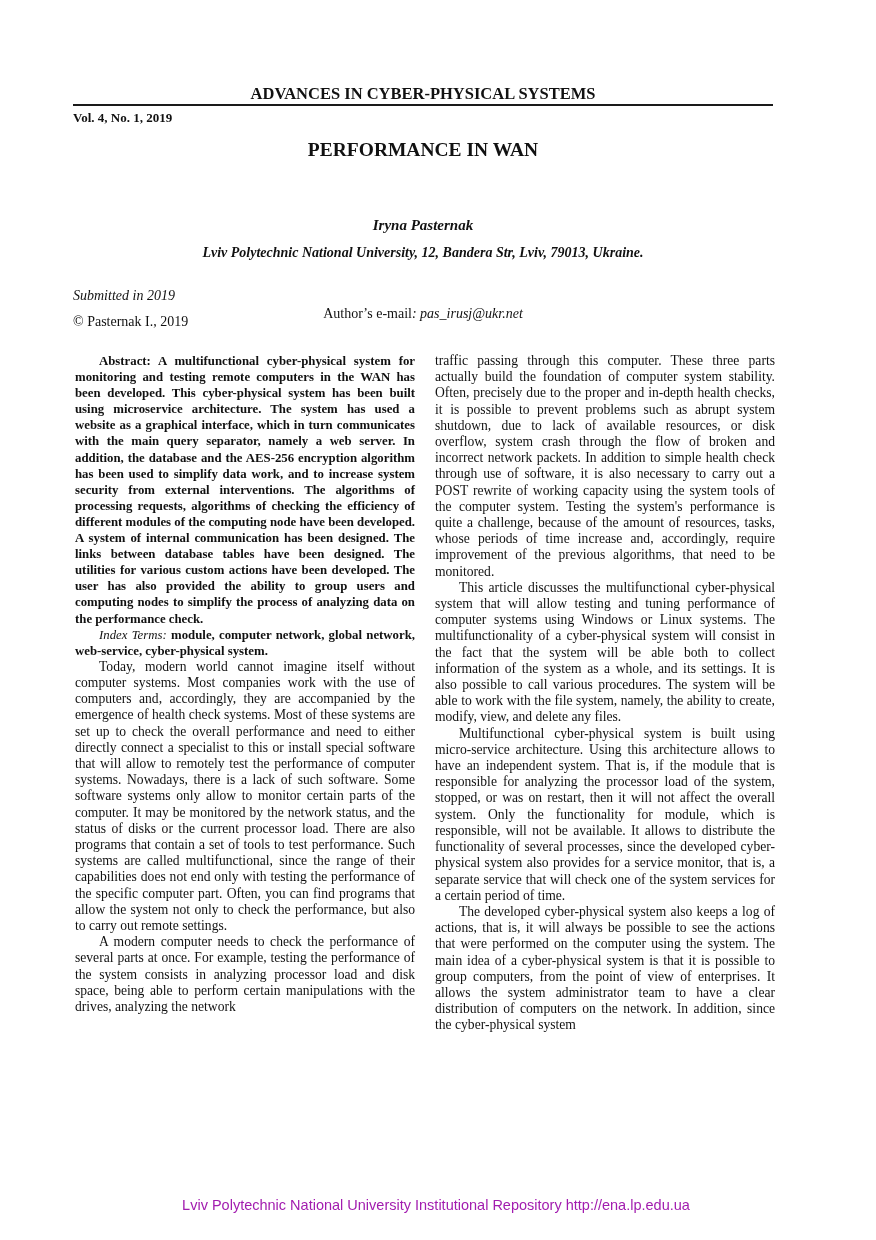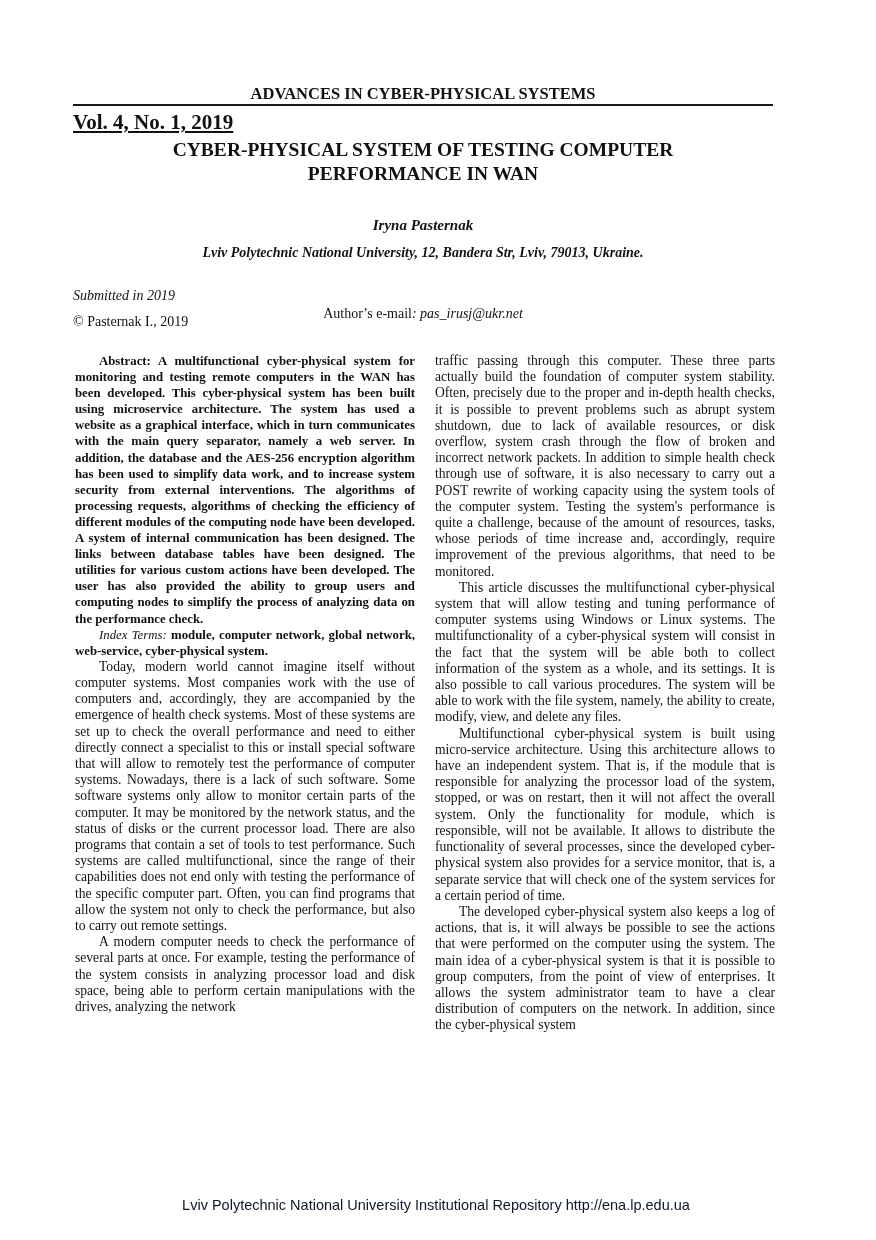--- a/index.html
+++ b/index.html
@@ -31,22 +31,21 @@
       top: 104px;
       width: 700px;
       height: 2px;
       background: #1a1a1a;
     }
     .volume {
       position: absolute;
       left: 73px;
       top: 110px;
       font-weight: bold;
-      font-size: 21px;
-      text-decoration: underline;
+      font-size: 13px;
     }
     .title {
       position: absolute;
       left: 73px;
       top: 138px;
       width: 700px;
       text-align: center;
       font-weight: bold;
       font-size: 19.5px;
       line-height: 24px;
@@ -133,32 +132,31 @@
       text-indent: 0;
     }
     .footer {
       position: absolute;
       left: 0;
       top: 1197px;
       width: 872px;
       text-align: center;
       font-family: "Liberation Sans", "DejaVu Sans", sans-serif;
       font-size: 14.5px;
-      color: #0f172a;
+      color: #a21caf;
     }
   </style>
 </head>
 <body>
 
 <div class="journal-header">ADVANCES IN CYBER-PHYSICAL SYSTEMS</div>
 <div class="header-rule"></div>
 <div class="volume">Vol. 4, No. 1, 2019</div>
 
 <div class="title">
-  <div>CYBER-PHYSICAL SYSTEM OF TESTING COMPUTER</div>
   <div>PERFORMANCE IN WAN</div>
 </div>
 
 <div class="author">Iryna Pasternak</div>
 <div class="affiliation">Lviv Polytechnic National University, 12, Bandera Str, Lviv, 79013, Ukraine.</div>
 <div class="email-line"><span>Author’s e-mail</span><span class="it">: </span><span class="it">pas_irusj@ukr.net</span></div>
 
 <div class="submitted">Submitted in 2019</div>
 <div class="copyright">© Pasternak I., 2019</div>
 

